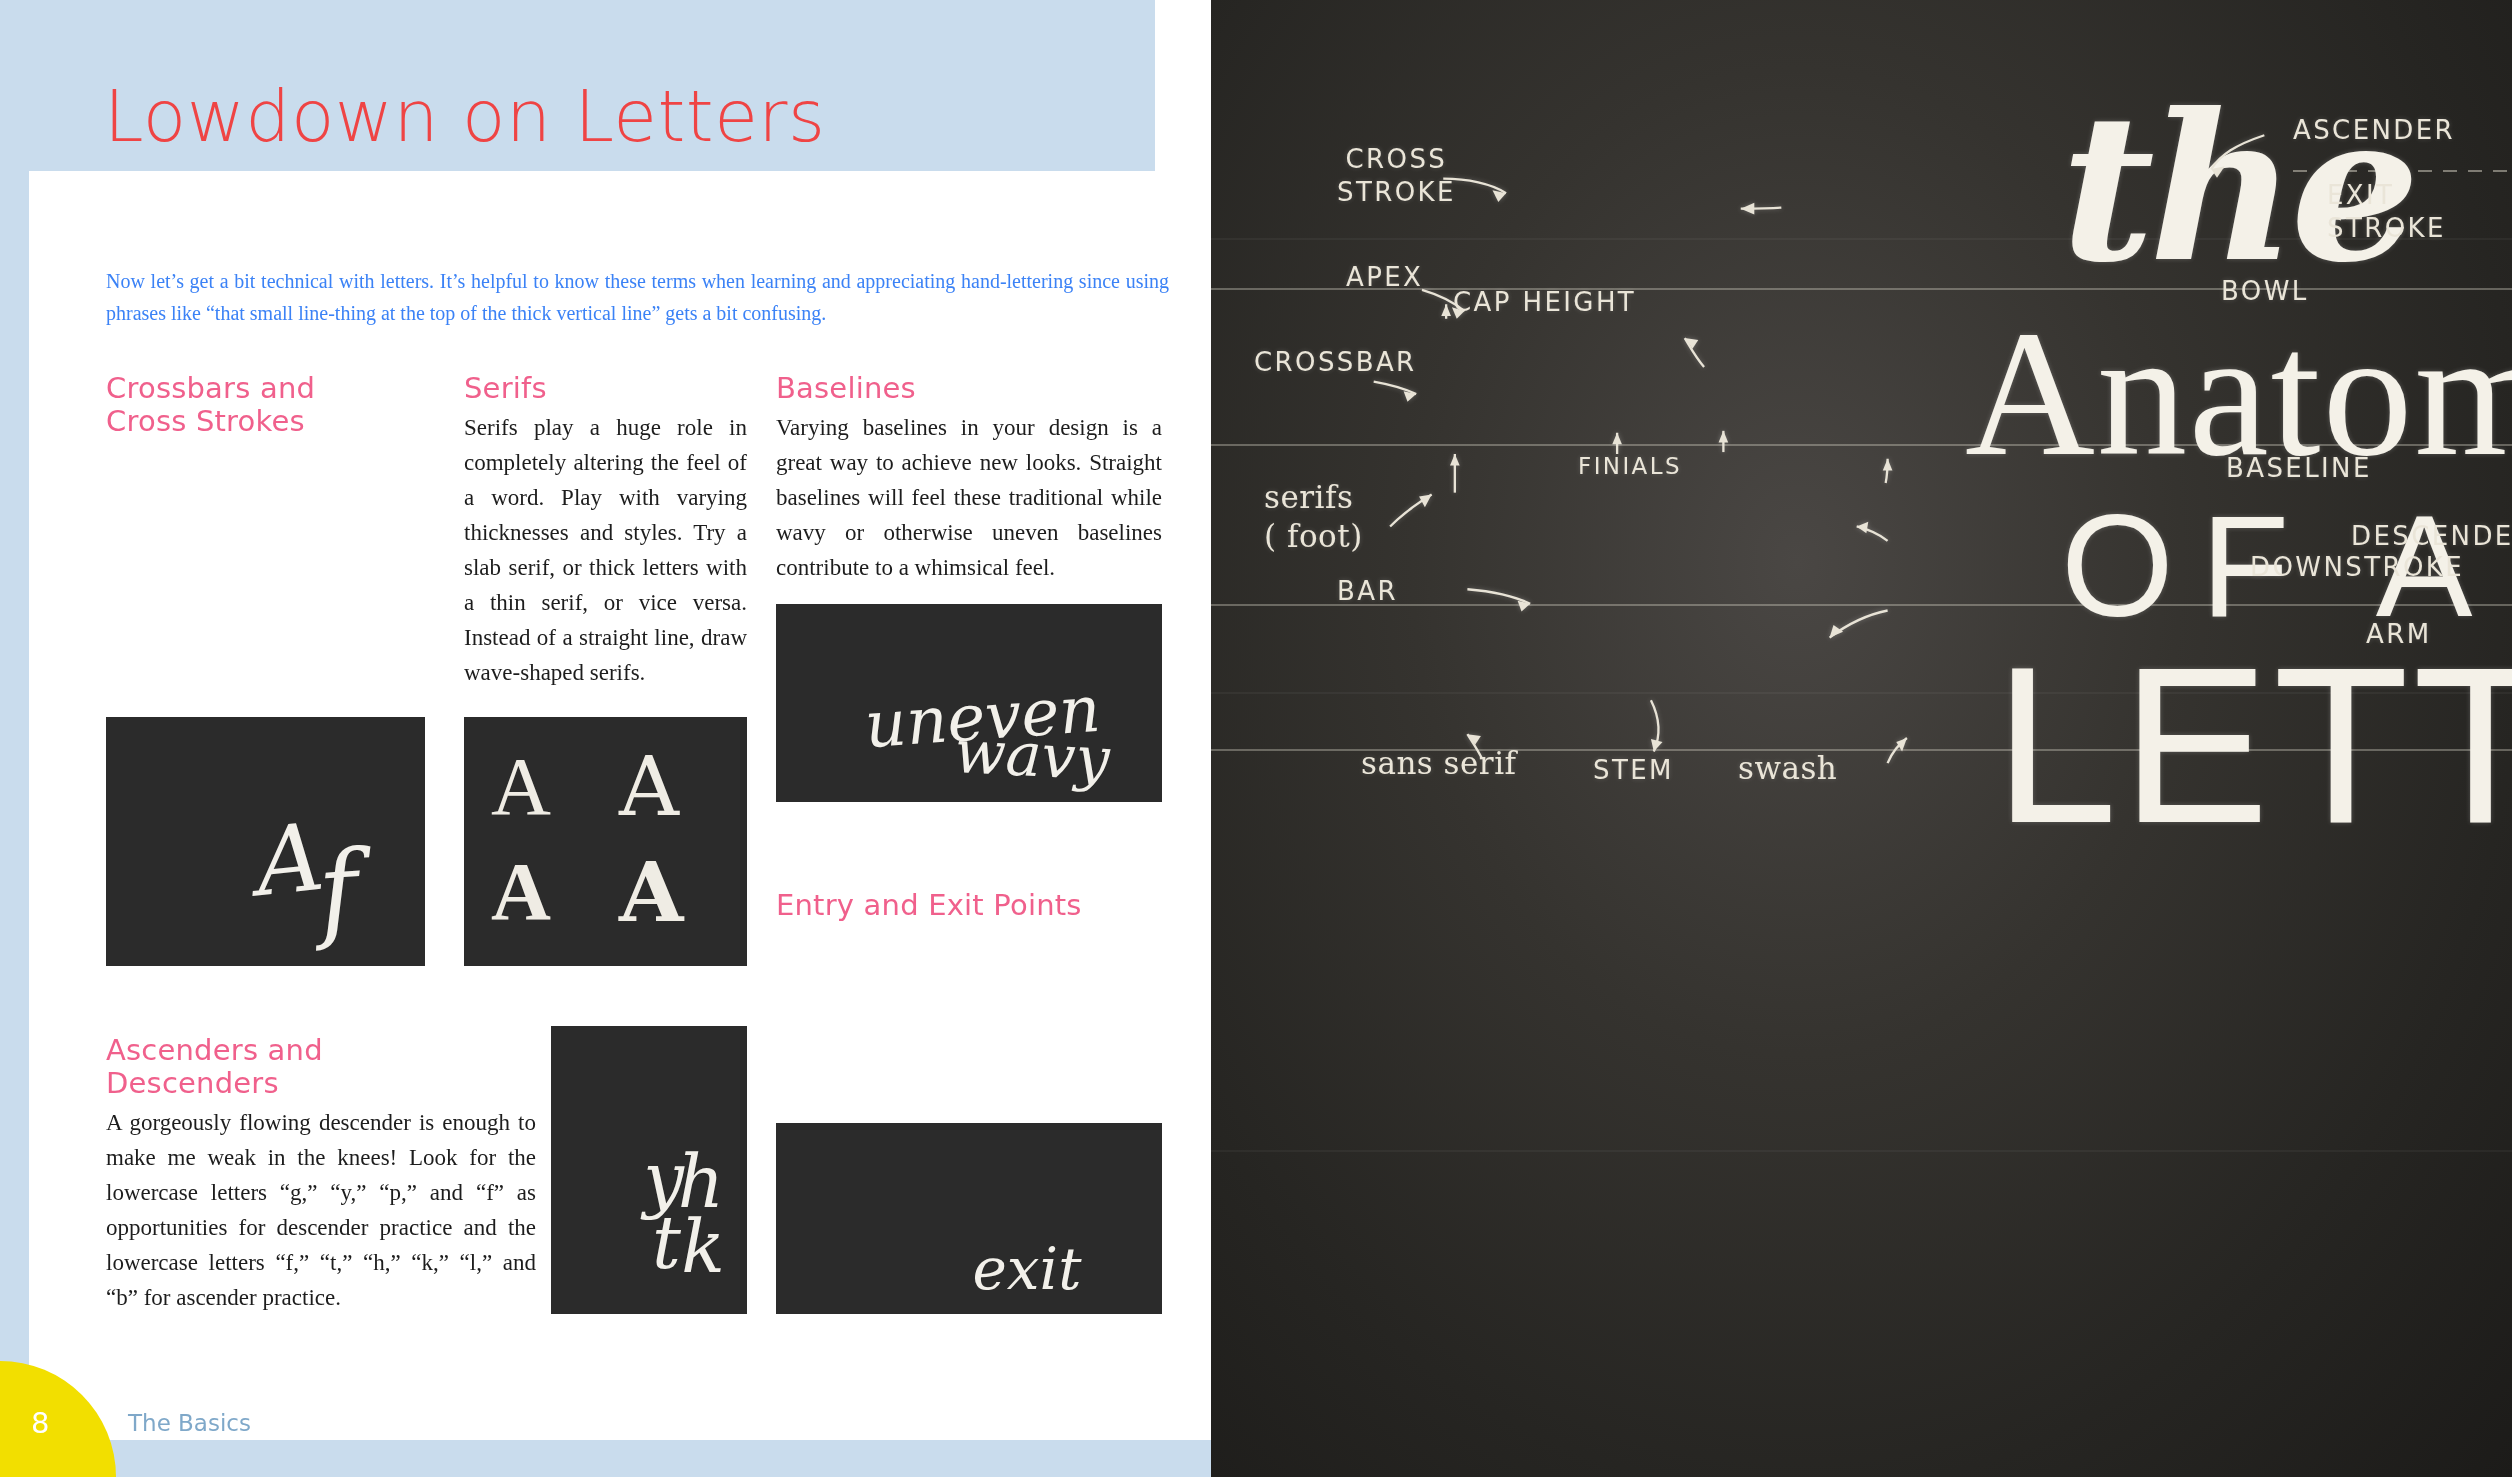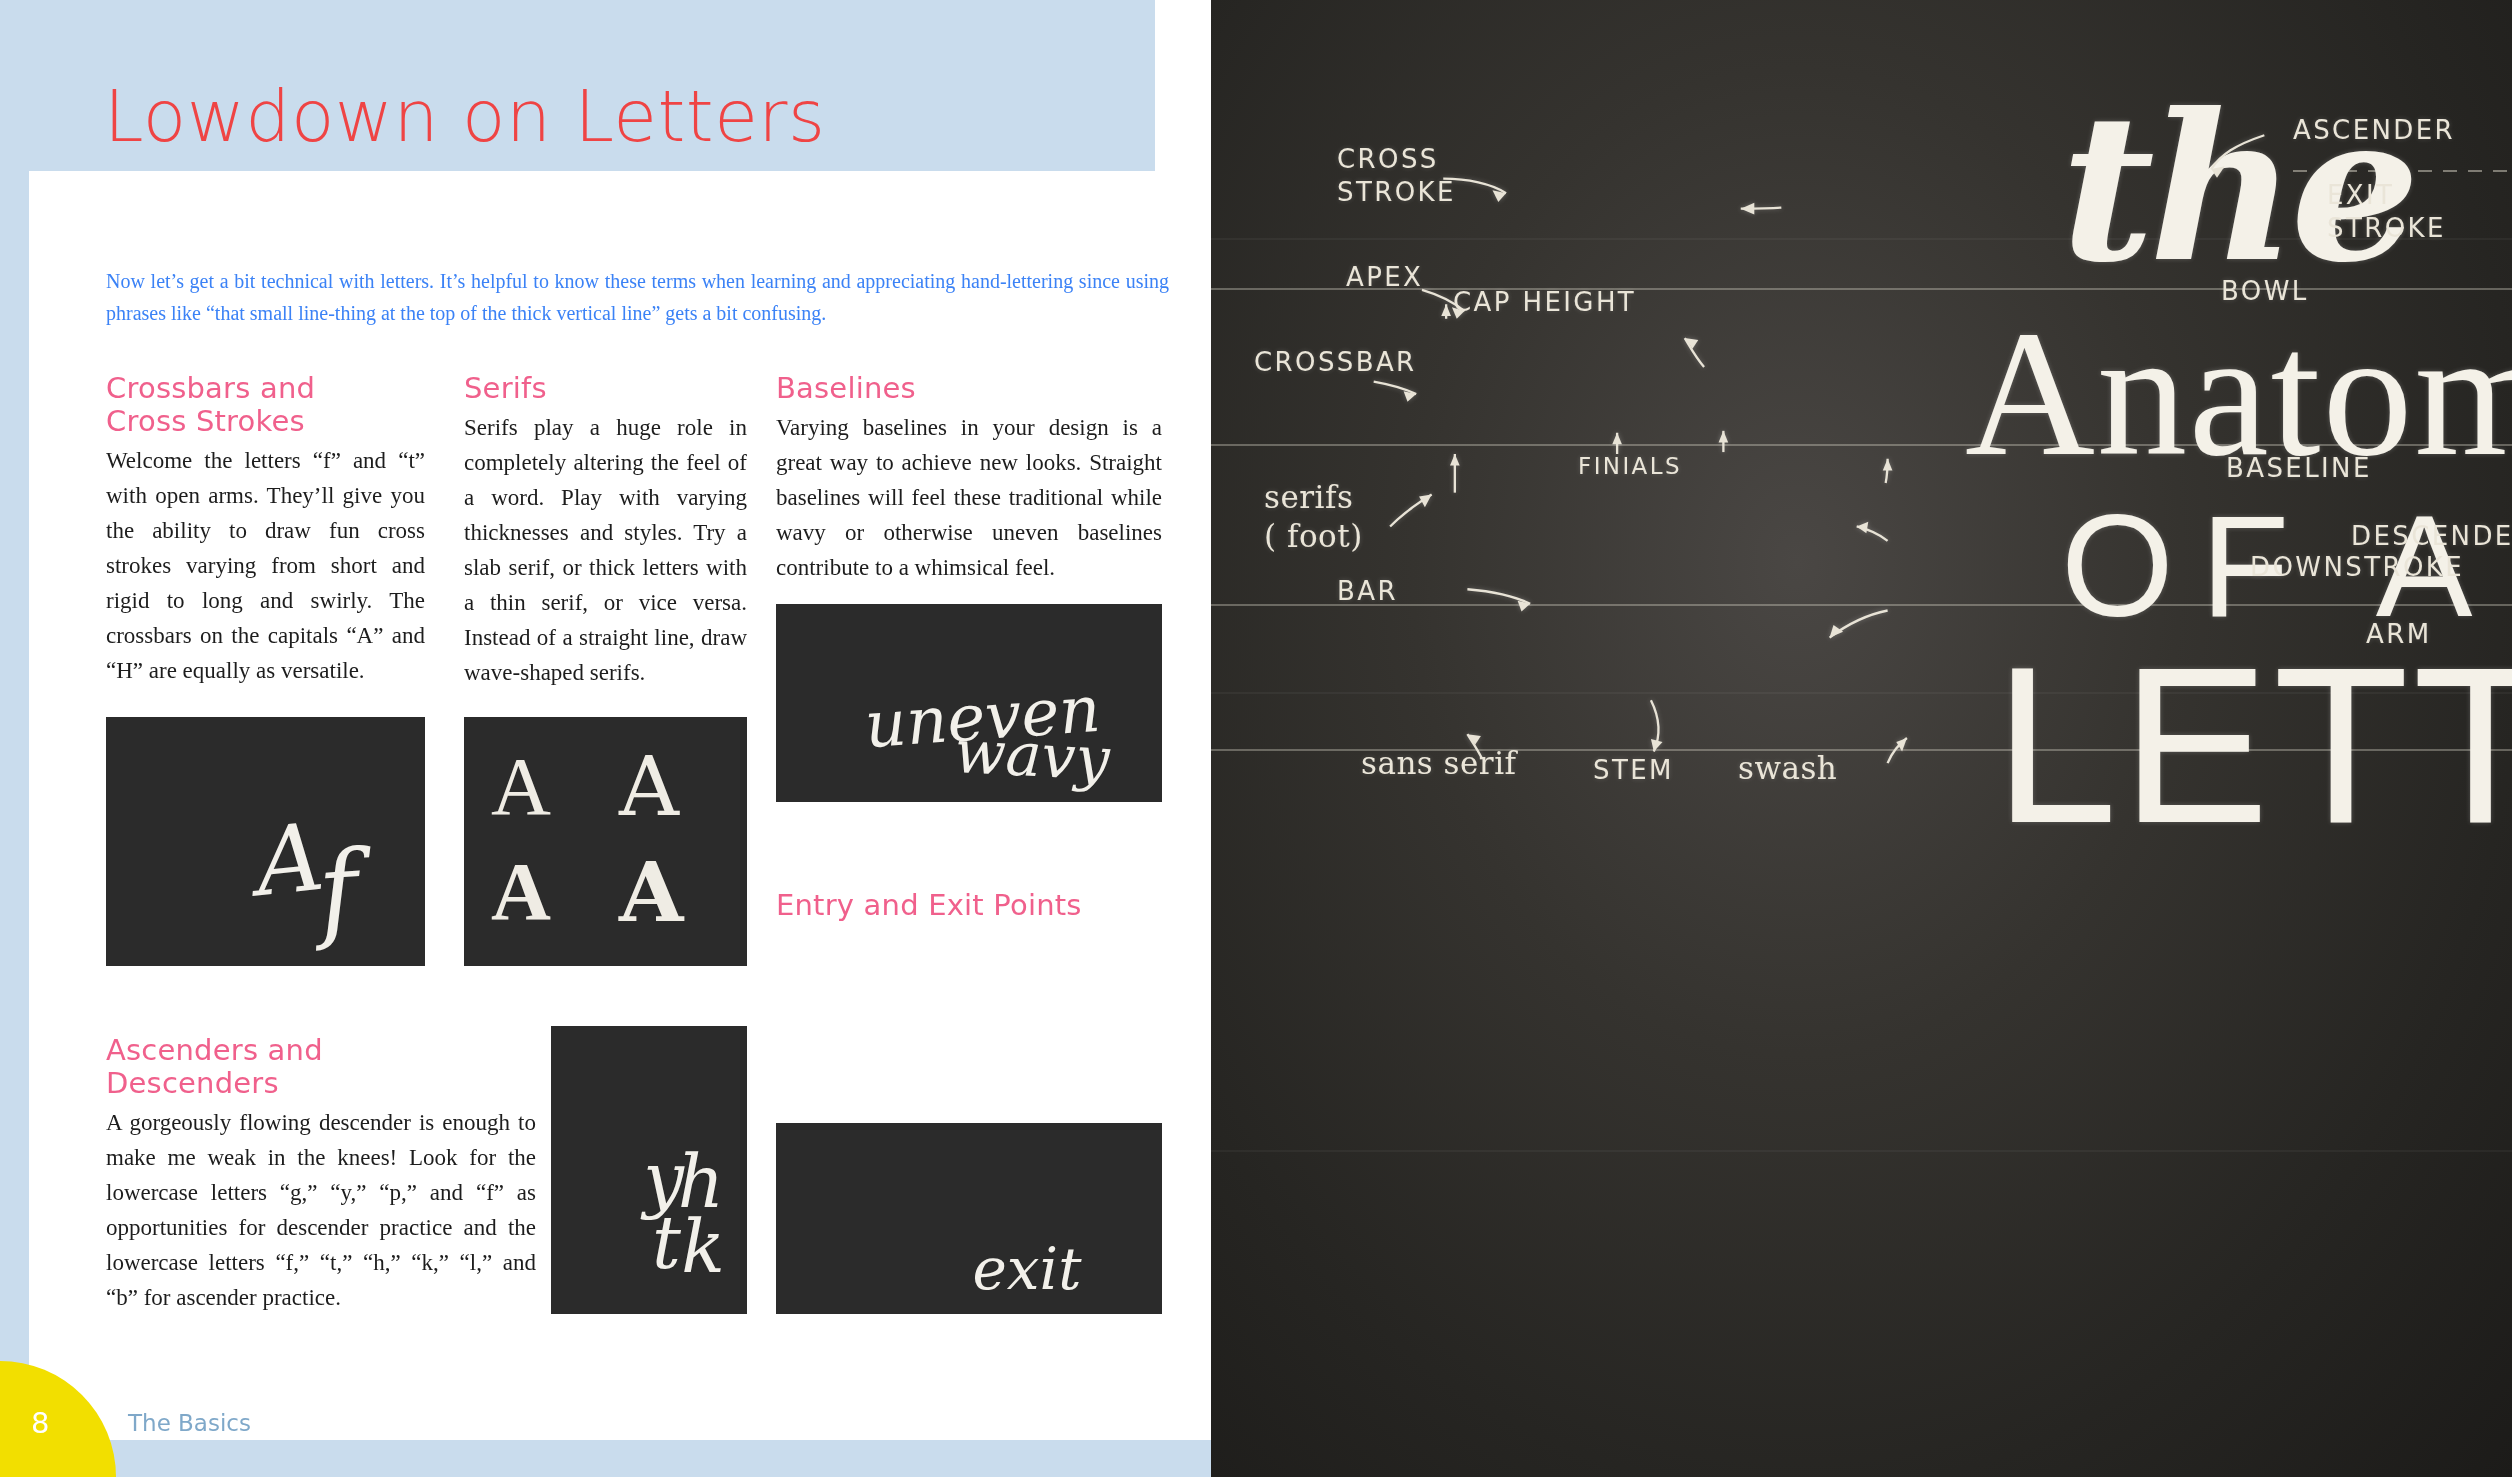--- a/index.html
+++ b/index.html
@@ -203,21 +203,20 @@
     <div class="title-band"></div>
     <div class="band-bottom"></div>
 
     <div class="page-title">Lowdown on Letters</div>
 
     <div class="intro">Now let’s get a bit technical with letters. It’s helpful to know these terms when learning and appreciating hand-lettering since using phrases like “that small line-thing at the top of the thick vertical line” gets a bit confusing.</div>
 
     <div class="col c1">
       <h3 style="white-space:pre-line">Crossbars and
 Cross Strokes</h3>
-      <p>Welcome the letters “f” and “t” with open arms. They’ll give you the ability to draw fun cross strokes varying from short and rigid to long and swirly. The crossbars on the capitals “A” and “H” are equally as versatile.</p>
     </div>
 
     <div class="col c2">
       <h3 style="white-space:pre-line">Serifs</h3>
       <p>Serifs play a huge role in completely altering the feel of a word. Play with varying thicknesses and styles. Try a slab serif, or thick letters with a thin serif, or vice versa. Instead of a straight line, draw wave-shaped serifs.</p>
     </div>
 
     <div class="col c3">
       <h3 style="white-space:pre-line">Baselines</h3>
       <p>Varying baselines in your design is a great way to achieve new looks. Straight baselines will feel these traditional while wavy or otherwise uneven baselines contribute to a whimsical feel.</p>
@@ -316,21 +315,21 @@
       <path d="M640 660 l 4 -13 l 10 7 z" fill="#e8e3d6" stroke="none"></path>
       <path d="M280 785 C 275 775, 270 768, 265 760"></path>
       <path d="M265 760 l 8 11 l 6 -9 z" fill="#e8e3d6" stroke="none"></path>
       <path d="M455 725 C 465 745, 465 762, 458 778"></path>
       <path d="M458 778 l 9 -10 l -12 -3 z" fill="#e8e3d6" stroke="none"></path>
       <path d="M700 790 C 705 778, 712 770, 720 764"></path>
       <path d="M720 764 l -11 4 l 6 10 z" fill="#e8e3d6" stroke="none"></path>
     </svg>
 
     <div class="lbl" style="left:1082px;top:114px">ASCENDER</div>
-    <div class="lbl" style="left:126px;top:143px;">CROSS
+    <div class="lbl" style="left:126px;top:143px;text-align:center">CROSS
 STROKE</div>
     <div class="lbl" style="left:1116px;top:179px">EXIT
 STROKE</div>
     <div class="lbl" style="left:135px;top:261px">APEX</div>
     <div class="lbl" style="left:242px;top:286px">CAP HEIGHT</div>
     <div class="lbl" style="left:1010px;top:275px">BOWL</div>
     <div class="lbl" style="left:43px;top:346px">CROSSBAR</div>
     <div class="lbl" style="left:367px;top:452px;font-size:23px">FINIALS</div>
     <div class="lbl" style="left:1015px;top:452px">BASELINE</div>
     <div class="lbl hand" style="left:53px;top:478px">serifs

